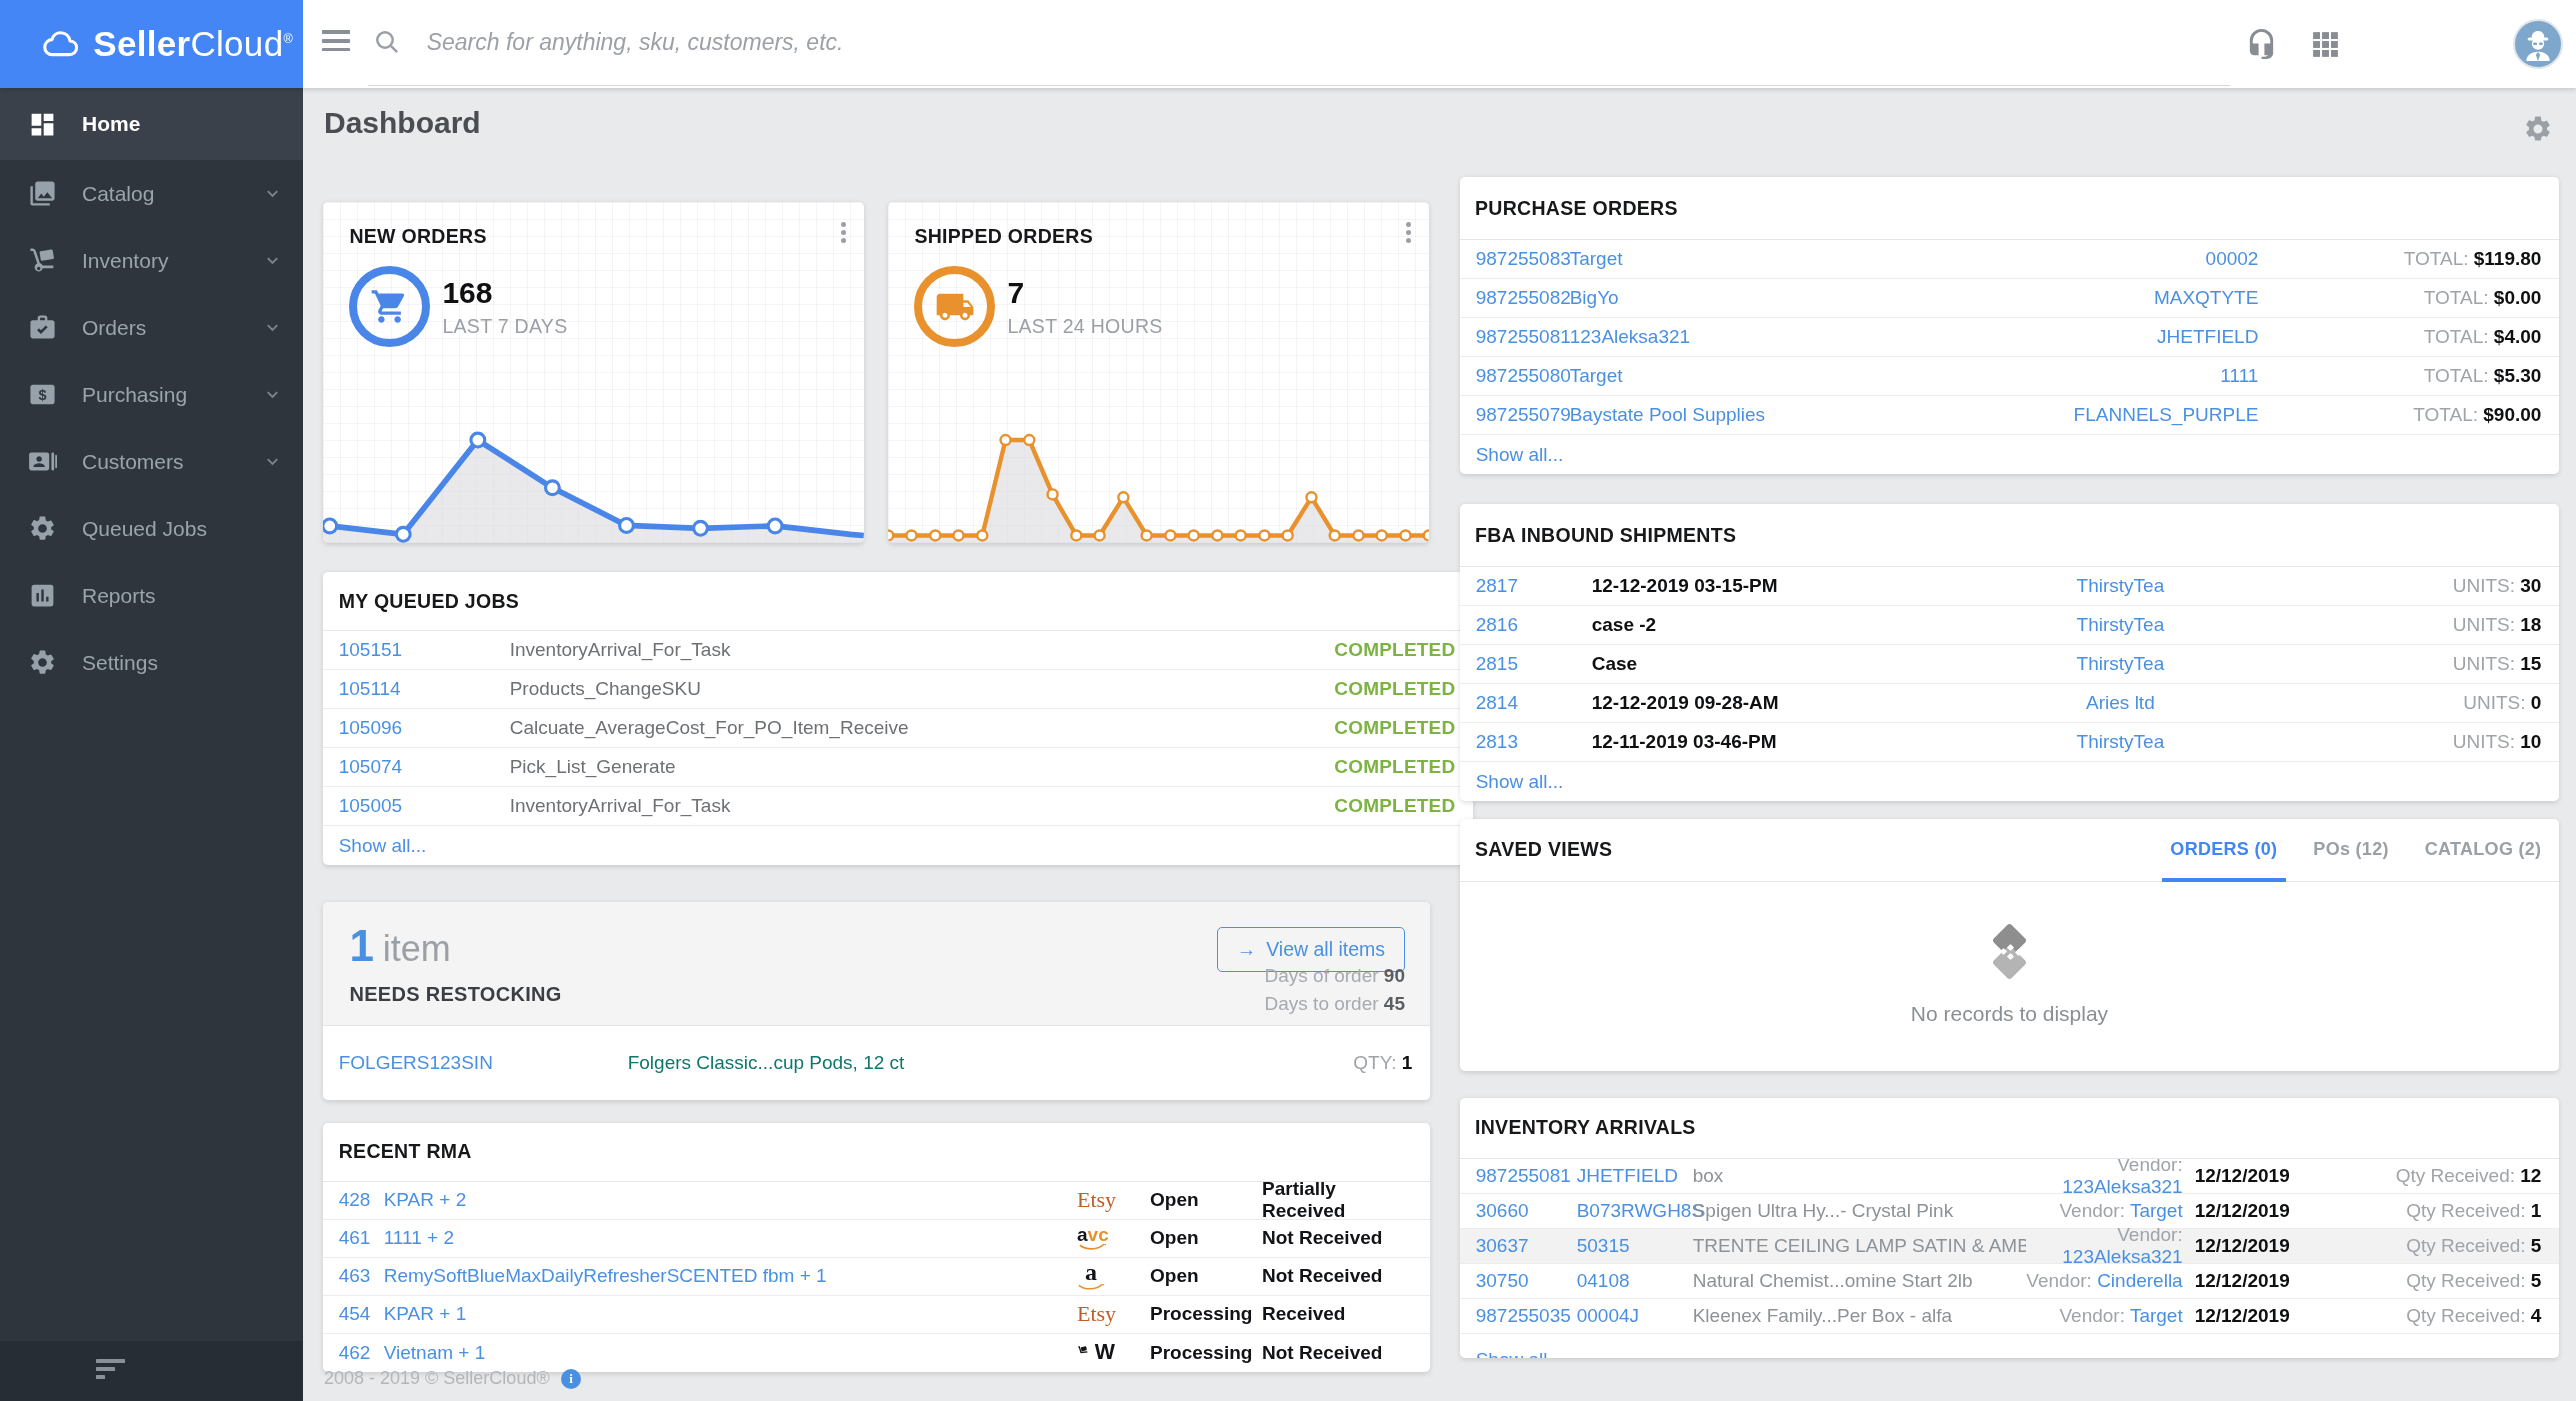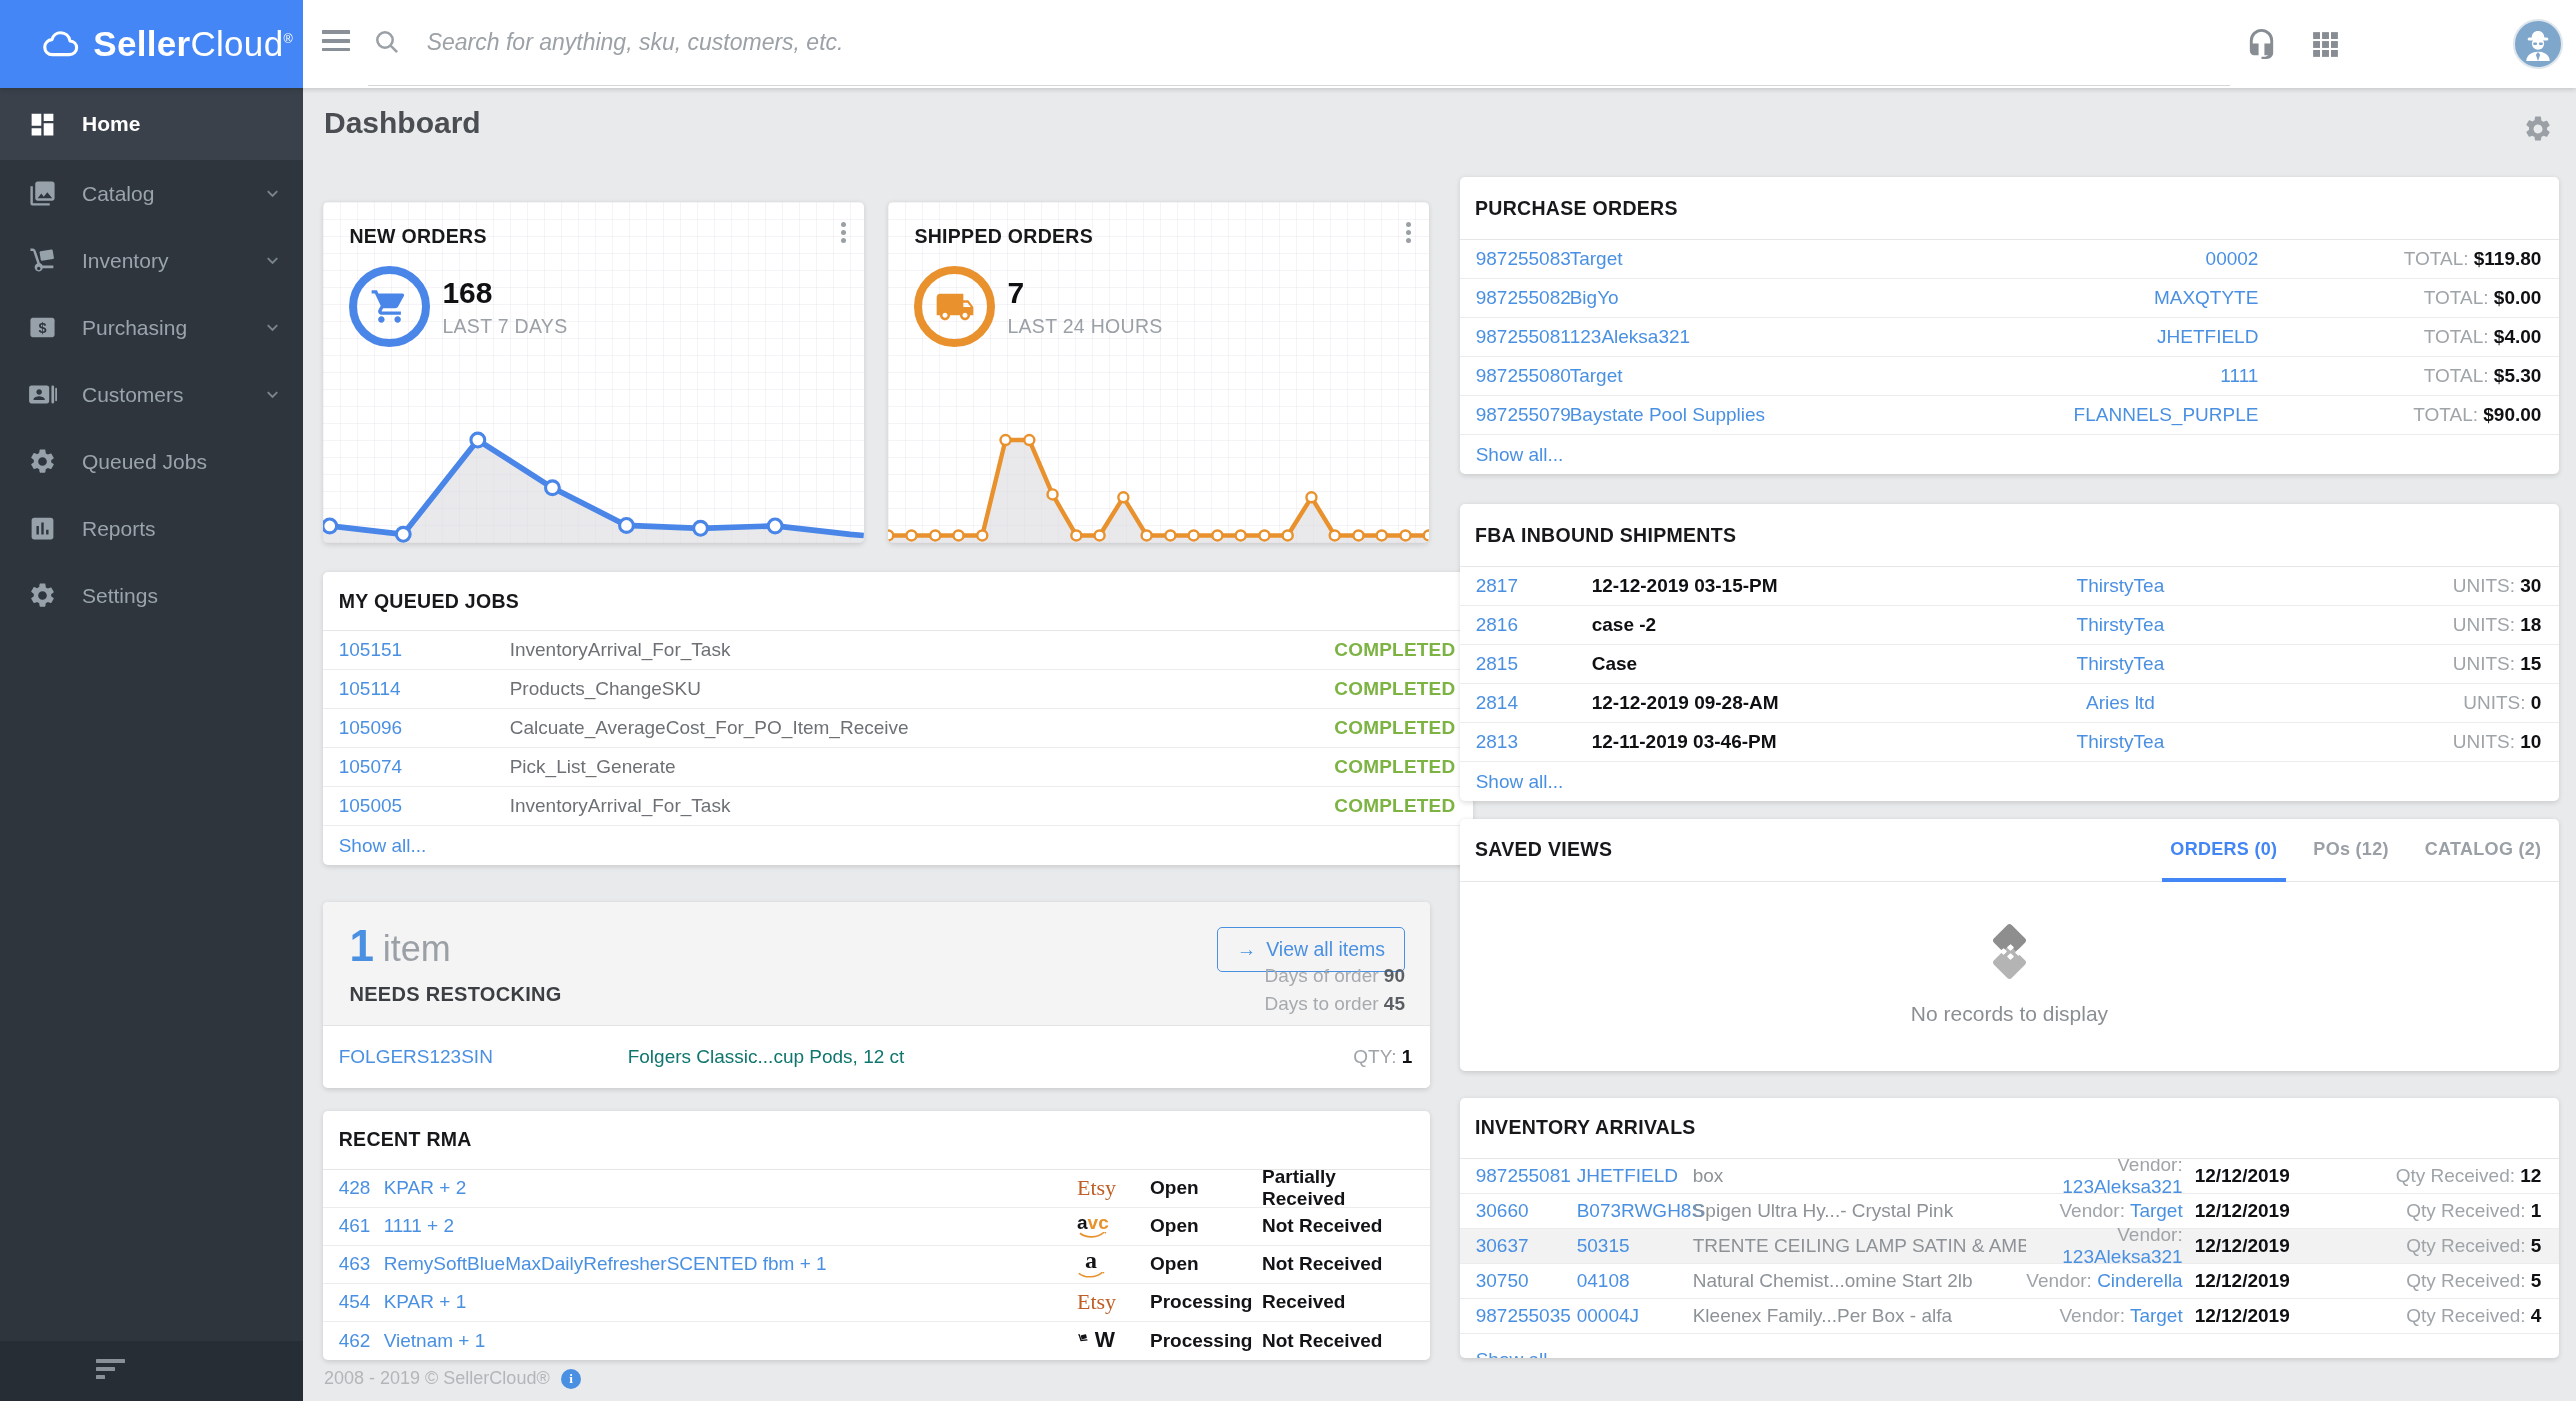--- a/index.html
+++ b/index.html
@@ -81,21 +81,21 @@
   .restock-top{position:relative;height:123px;background:#f4f4f4;border-radius:5px 5px 0 0}
   .restock-count{position:absolute;left:26.4px;top:19px}
   .restock-count .n{font-size:44px;font-weight:700;color:var(--link)}
   .restock-count .w{font-size:36px;color:#9aa0a6;margin-left:8.8px}
   .restock-label{position:absolute;left:26.4px;top:81px;font-size:20px;font-weight:700;color:#3b3e42;letter-spacing:0.3px}
   .viewall-btn{position:absolute;right:25px;top:25px;height:45px;padding:0 19px;border:1.9px solid var(--link);
       border-radius:5px;background:transparent;color:var(--link);font-size:19.5px;display:flex;align-items:center;gap:10px;cursor:pointer;
       font-family:"Liberation Sans",sans-serif}
   .days{position:absolute;right:25px;top:60px;text-align:right;font-size:19px;color:#a6aaae;line-height:28px}
   .days b{color:#5b5f63;font-weight:700}
-  .restock-row{height:63px;border-top:1.3px solid #e4e4e4;border-bottom:none;background:#fff;border-radius:0 0 5px 5px}
+  .restock-row{height:75px;border-top:1.3px solid #e4e4e4;border-bottom:none;background:#fff;border-radius:0 0 5px 5px}
   .rs-sku{width:289px}
   .rs-desc{flex:1;color:#0f766e}
   
   .rma-card{margin-top:22.6px;width:1107px}
   .rma-row{height:38px;padding-right:22px}
   .rma-id{width:45px}
   .rma-name{flex:1}
   .rma-logo{flex:0 0 73px;display:flex;align-items:center;justify-content:flex-start}
   .rma-status{flex:0 0 112px;font-weight:700;color:#121316}
   .rma-recv{flex:0 0 146px;font-weight:700;color:#121316}
@@ -219,20 +219,30 @@
     <svg class="chev" width="19" height="19" viewBox="0 0 24 24">
         <path d="M6 9l6 6 6-6" fill="none" stroke="currentColor" stroke-width="2.4"></path>
       </svg>
   </div>
   <div class="side-item">
     <svg class="ic" viewBox="0 0 24 24" fill="currentColor">
       <path d="M2 2v2.2h2.3l3.4 10.3c-1.3.5-2.2 1.7-2.2 3.1 0 1.9 1.5 3.4 3.4 3.4 1.6 0 2.9-1.1 3.3-2.6h8.8v-2.2H12.1c-.4-1-1.2-1.8-2.3-2.1L6.5 4.3C6.2 3 5.1 2 3.8 2H2zm6.9 15.2c.8 0 1.4.6 1.4 1.4S9.7 20 8.9 20s-1.4-.6-1.4-1.4.6-1.4 1.4-1.4z"></path>
       <rect x="10" y="3.5" width="11" height="8" rx="1" transform="rotate(-9 15.5 7.5)"></rect>
     </svg>
     <span class="lbl">Inventory</span>
+    <svg class="chev" width="19" height="19" viewBox="0 0 24 24">
+        <path d="M6 9l6 6 6-6" fill="none" stroke="currentColor" stroke-width="2.4"></path>
+      </svg>
+  </div>
+  <div class="side-item">
+    <svg class="ic" viewBox="0 0 24 24" fill="currentColor">
+      <path d="M20 6h-4V4c0-1.1-.9-2-2-2h-4C8.9 2 8 2.9 8 4v2H4C2.9 6 2 6.9 2 8v11c0 1.1.9 2 2 2h16c1.1 0 2-.9 2-2V8c0-1.1-.9-2-2-2zM10 4h4v2h-4V4z"></path>
+      <path d="M8.3 13.5l2.4 2.4 4.8-4.8" fill="none" stroke="#2f353c" stroke-width="2.2"></path>
+    </svg>
+    <span class="lbl">Orders</span>
     <svg class="chev" width="19" height="19" viewBox="0 0 24 24">
         <path d="M6 9l6 6 6-6" fill="none" stroke="currentColor" stroke-width="2.4"></path>
       </svg>
   </div>
   <div class="side-item">
     <svg class="ic" viewBox="0 0 24 24" fill="currentColor" style="font-size:33px">
       <path d="M20 4H4c-1.1 0-2 .9-2 2v12c0 1.1.9 2 2 2h16c1.1 0 2-.9 2-2V6c0-1.1-.9-2-2-2z"></path>
       <text x="12" y="16.4" font-size="12" text-anchor="middle" fill="#2f353c" font-weight="bold" font-family="Liberation Sans, sans-serif">$</text>
     </svg>
     <span class="lbl">Purchasing</span>

